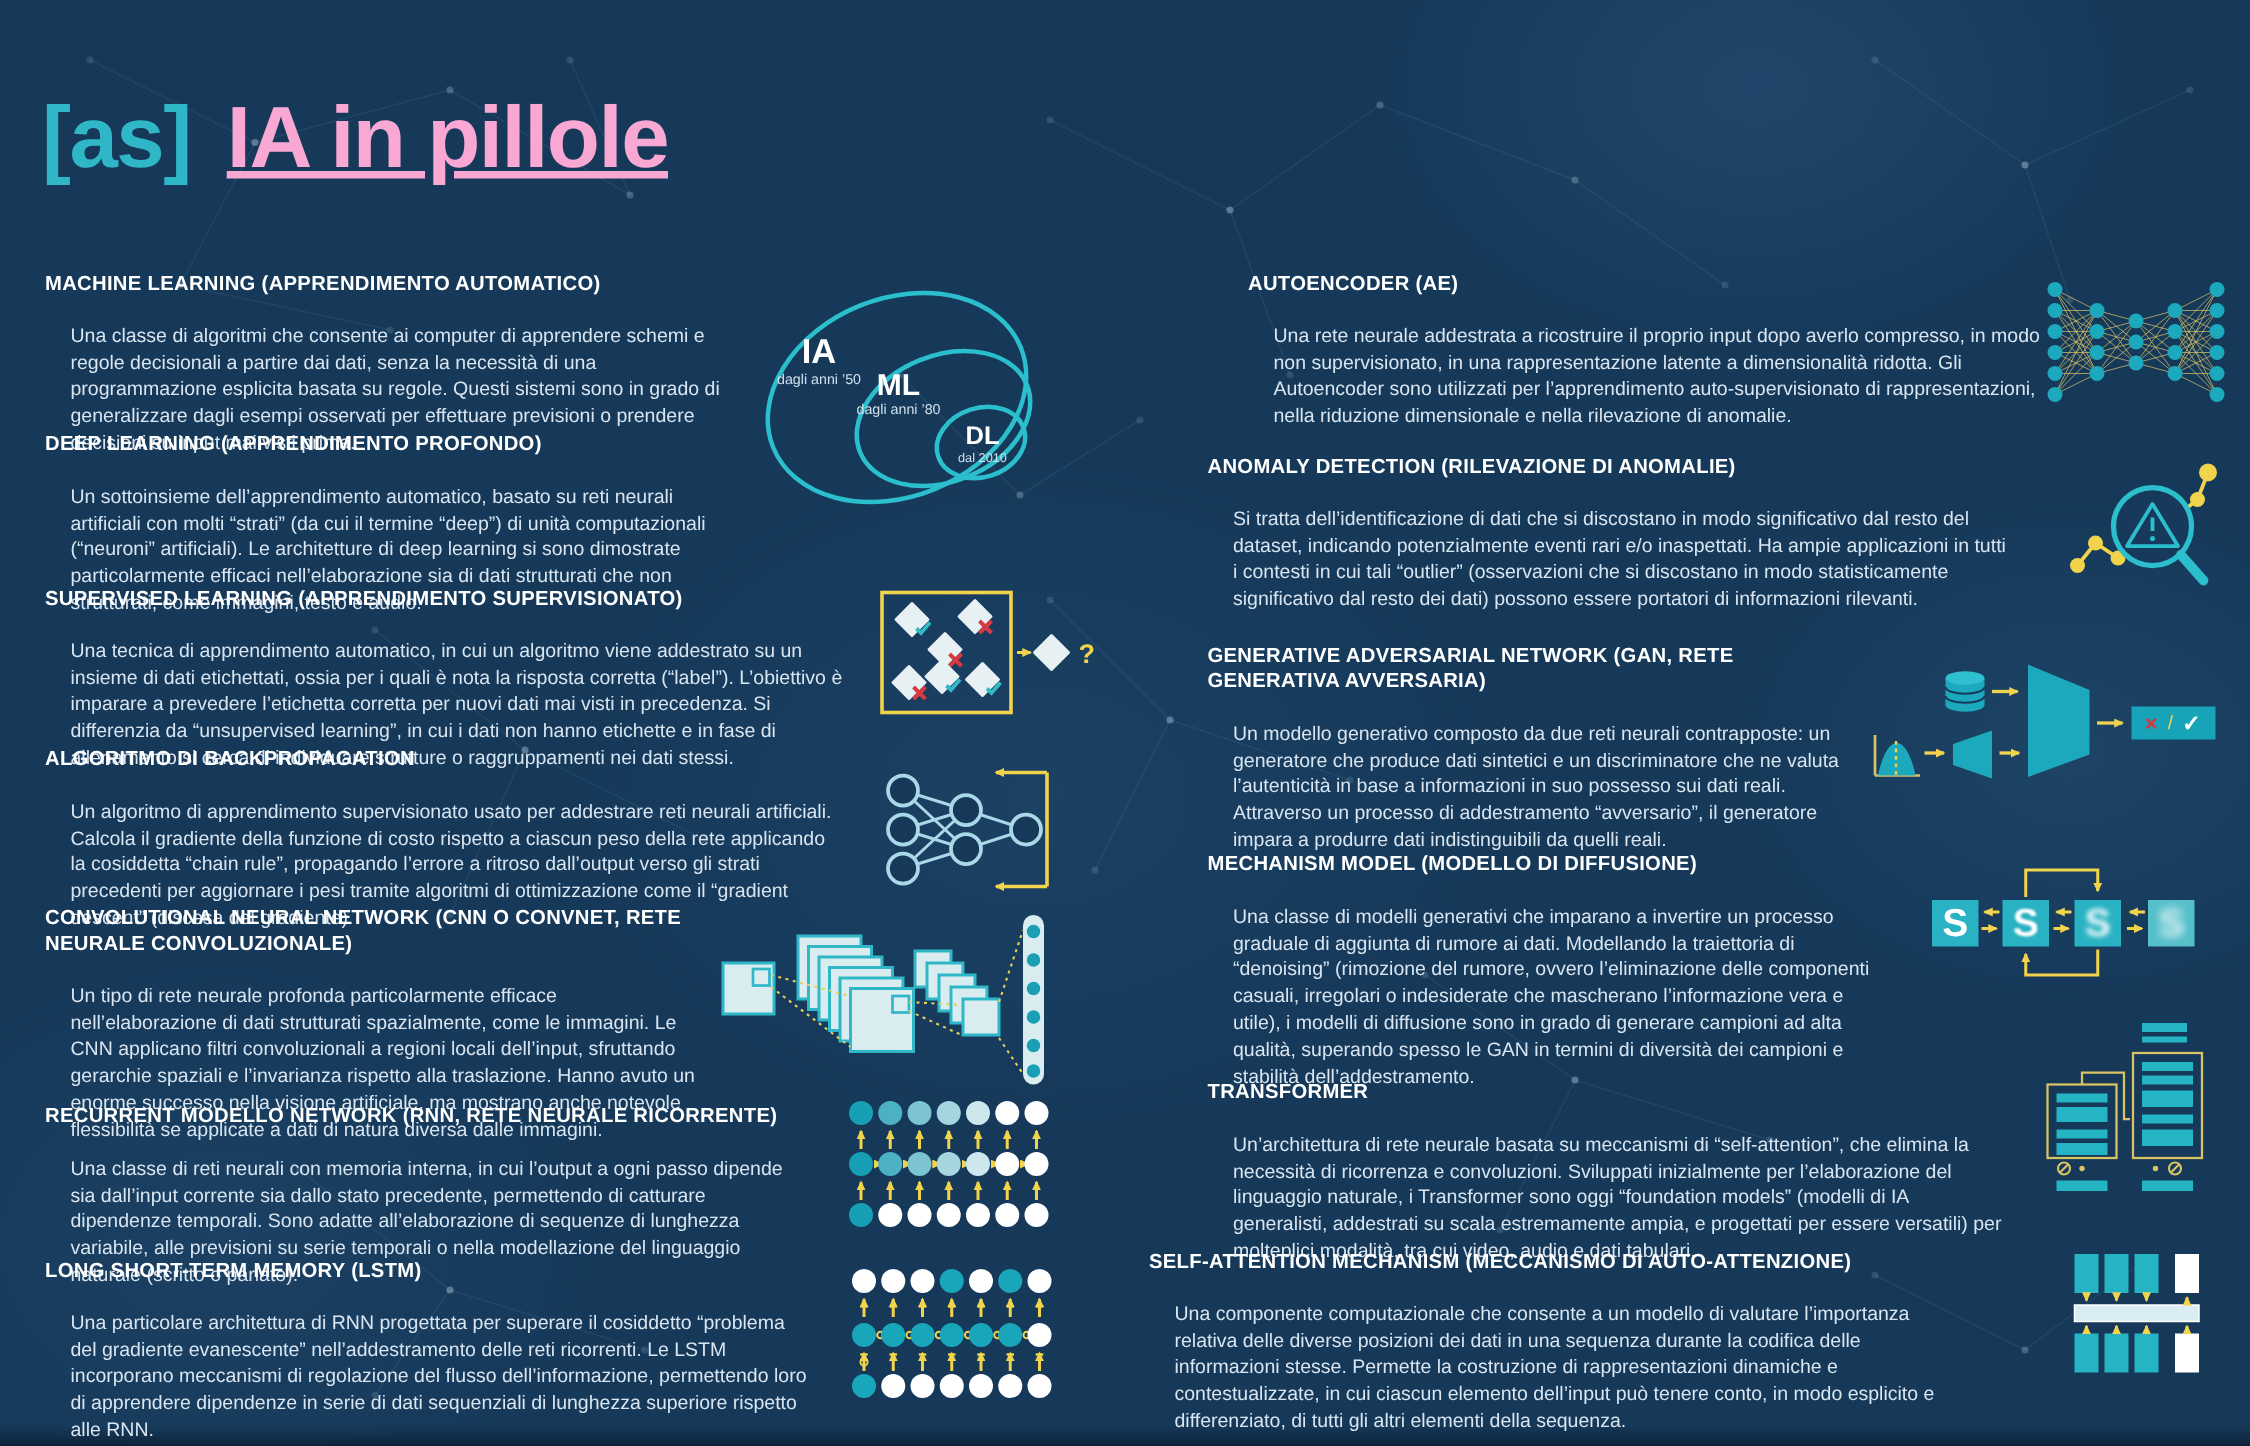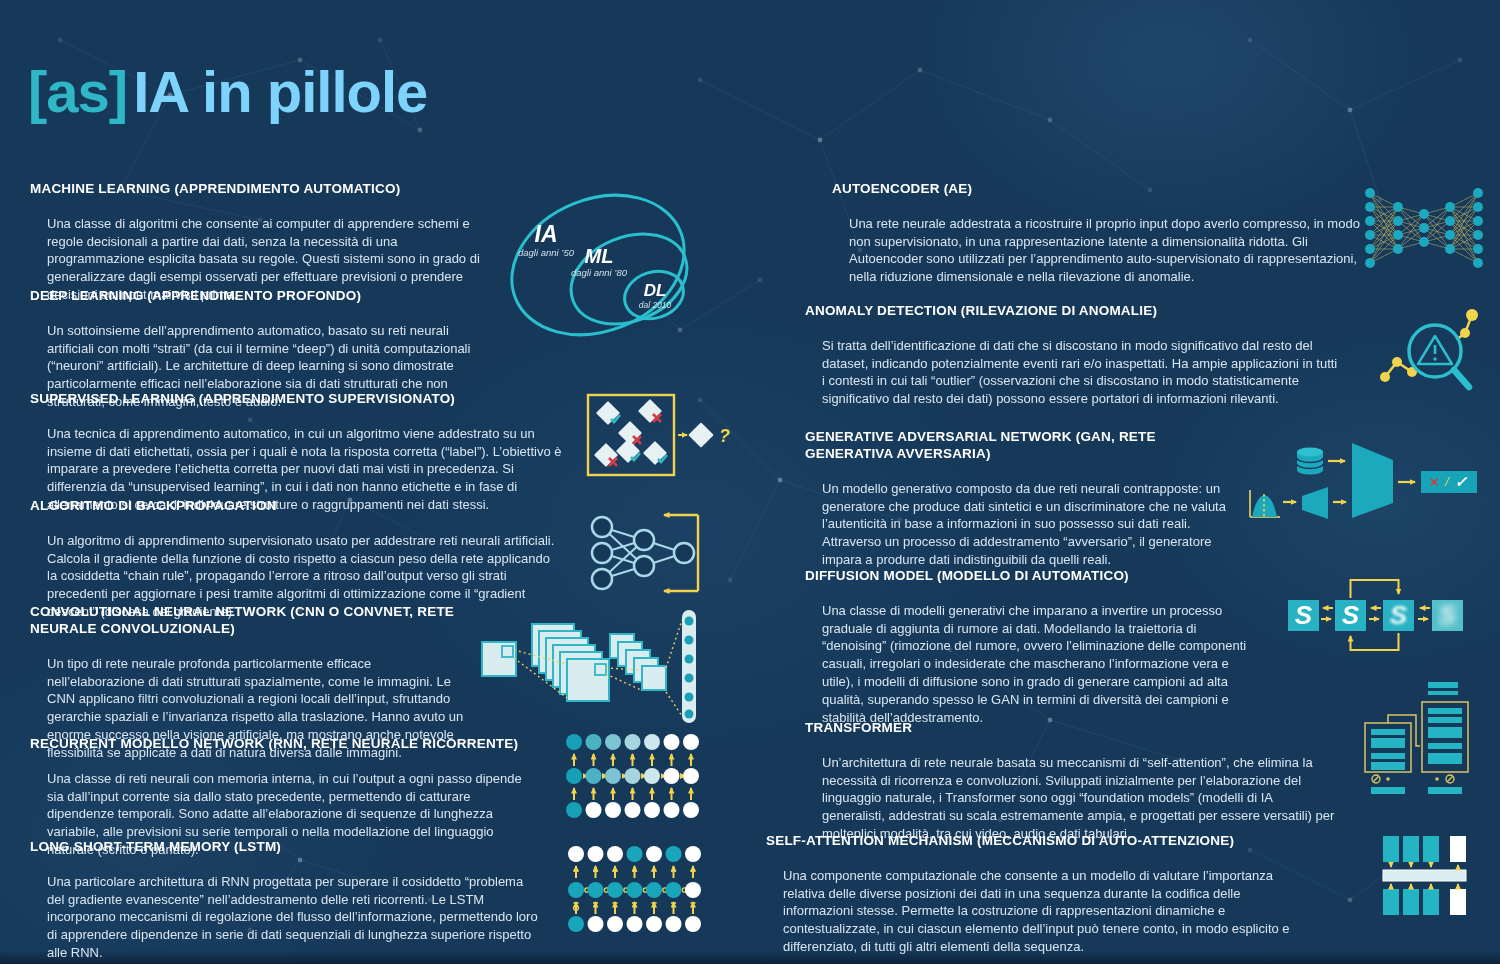--- a/index.html
+++ b/index.html
@@ -12,25 +12,25 @@
       radial-gradient(420px 320px at 10% 86%, rgba(70,130,180,.10), transparent 60%),
       radial-gradient(380px 280px at 92% 52%, rgba(90,160,200,.10), transparent 60%),
       #16395a;
   }
   #plexus{position:absolute;left:0;top:0;width:1500px;height:964px;pointer-events:none;}
   .bottom-shade{position:absolute;left:0;bottom:0;width:1500px;height:14px;
     background:linear-gradient(to bottom, rgba(8,22,40,0), rgba(7,20,38,.6));}
   .page-title{position:absolute;left:28px;top:58px;font-size:58px;font-weight:bold;
     letter-spacing:-1px;white-space:nowrap;}
   .page-title .brand{color:#2fb7c8;text-align:center;}
-  .page-title .rest{color:#7dd3fc;margin-left:6px;}
+  .page-title .rest{color:#f9a8d4;margin-left:24px;text-decoration:underline;}
   .entry{position:absolute;}
   .entry h3{font-size:13.5px;font-weight:bold;color:#ffffff;margin:0 0 4px 0;letter-spacing:.2px;line-height:1.25;}
   .entry p{font-size:13px;line-height:1.37;color:#d9e5f0;margin:17px;}
-  .diagram{position:absolute;font-style:italic;}
+  .diagram{position:absolute;}
   .vlab{fill:#ffffff;font-weight:bold;}
   .vsub{fill:#cfe0ea;}
   svg text{font-family:"Liberation Sans",sans-serif;}
 </style>
 </head>
 <body>
 
 <svg width="0" height="0" style="position:absolute" aria-hidden="true">
   <defs>
     <marker id="ah" markerWidth="7" markerHeight="7" refX="5.5" refY="3" orient="auto" markerUnits="userSpaceOnUse">
@@ -181,21 +181,21 @@
 </section>
 <section class="entry" style="left:805px;top:303px;width:552px">
   <h3>ANOMALY DETECTION (RILEVAZIONE DI ANOMALIE)</h3>
   <p>Si tratta dell’identificazione di dati che si discostano in modo significativo dal resto del dataset, indicando potenzialmente eventi rari e/o inaspettati. Ha ampie applicazioni in tutti i contesti in cui tali “outlier” (osservazioni che si discostano in modo statisticamente significativo dal resto dei dati) possono essere portatori di informazioni rilevanti.</p>
 </section>
 <section class="entry" style="left:805px;top:429px;width:440px">
   <h3>GENERATIVE ADVERSARIAL NETWORK (GAN, RETE GENERATIVA AVVERSARIA)</h3>
   <p>Un modello generativo composto da due reti neurali contrapposte: un generatore che produce dati sintetici e un discriminatore che ne valuta l’autenticità in base a informazioni in suo possesso sui dati reali. Attraverso un processo di addestramento “avversario”, il generatore impara a produrre dati indistinguibili da quelli reali.</p>
 </section>
 <section class="entry" style="left:805px;top:568px;width:472px">
-  <h3>DIFFUSION MODEL (MODELLO DI AUTOMATICO)</h3>
+  <h3>MECHANISM MODEL (MODELLO DI DIFFUSIONE)</h3>
   <p>Una classe di modelli generativi che imparano a invertire un processo graduale di aggiunta di rumore ai dati. Modellando la traiettoria di “denoising” (rimozione del rumore, ovvero l’eliminazione delle componenti casuali, irregolari o indesiderate che mascherano l’informazione vera e utile), i modelli di diffusione sono in grado di generare campioni ad alta qualità, superando spesso le GAN in termini di diversità dei campioni e stabilità dell’addestramento.</p>
 </section>
 <section class="entry" style="left:805px;top:720px;width:550px">
   <h3>TRANSFORMER</h3>
   <p>Un’architettura di rete neurale basata su meccanismi di “self-attention”, che elimina la necessità di ricorrenza e convoluzioni. Sviluppati inizialmente per l’elaborazione del linguaggio naturale, i Transformer sono oggi “foundation models” (modelli di IA generalisti, addestrati su scala estremamente ampia, e progettati per essere versatili) per molteplici modalità, tra cui video, audio e dati tabulari.</p>
 </section>
 <section class="entry" style="left:766px;top:833px;width:552px">
   <h3>SELF-ATTENTION MECHANISM (MECCANISMO DI AUTO-ATTENZIONE)</h3>
   <p>Una componente computazionale che consente a un modello di valutare l’importanza relativa delle diverse posizioni dei dati in una sequenza durante la codifica delle informazioni stesse. Permette la costruzione di rappresentazioni dinamiche e contestualizzate, in cui ciascun elemento dell’input può tenere conto, in modo esplicito e differenziato, di tutti gli altri elementi della sequenza.</p>
 </section>

